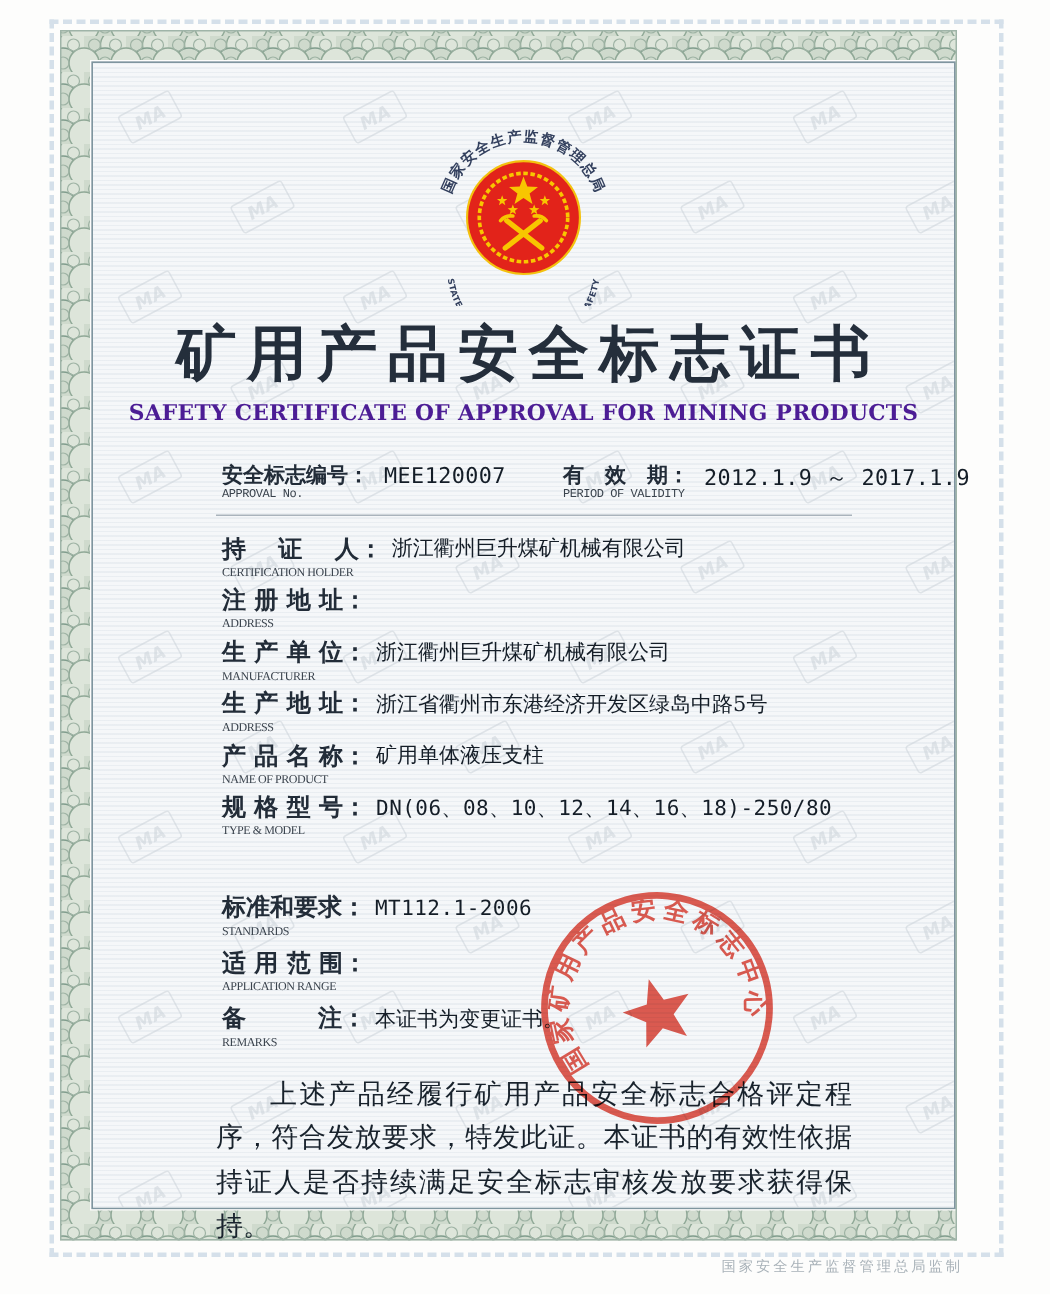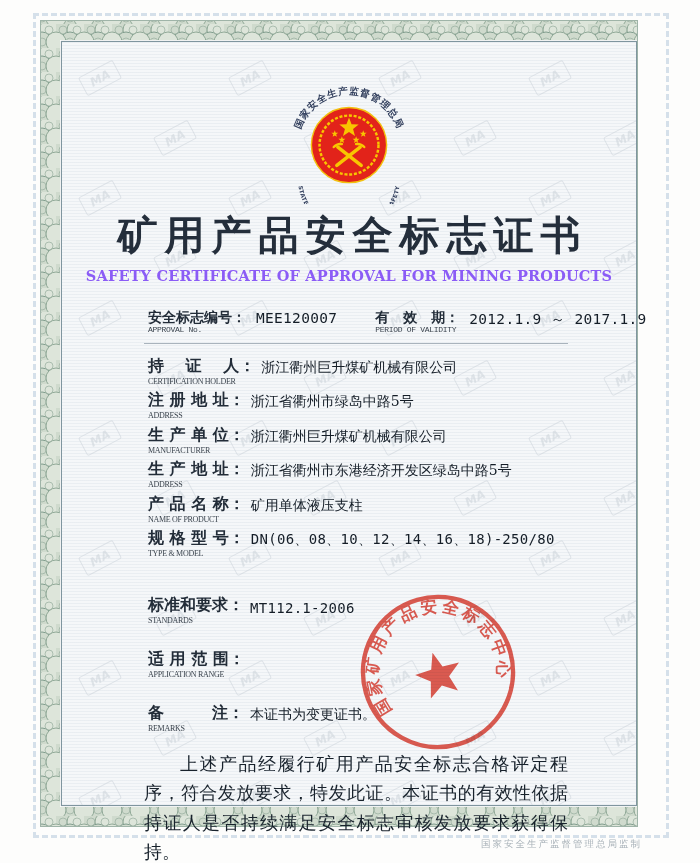--- a/index.html
+++ b/index.html
@@ -19,44 +19,44 @@
   .content-layer{position:absolute; left:0; top:0; width:574px; height:763px;}
 
   .emblem-wrap{text-align:center; margin-top:40px; height:122px;}
   .title-cn{
     margin:4px 0 0 0; text-align:center;
     font-size:40px; font-weight:bold; letter-spacing:7px; text-indent:7px;
     color:#242e3b;
   }
   .title-en{
     text-align:center; font-size:14.5px; font-weight:bold; letter-spacing:0.2px;
-    color:#8b5cf6; margin-top:4px;
+    color:#4c1d95; margin-top:4px;
   }
 
   .content{padding:0 4px 0 86px; width:466px;}
 
   .row1{display:flex; margin-top:25px; align-items:flex-start;}
   .lblblock{display:inline-block;}
   .lbl-cn{font-size:14px; font-weight:bold; color:#222c38; white-space:pre; line-height:1.15;}
   .lbl-en{font-family:"Liberation Mono","DejaVu Sans Mono",monospace; font-size:8px; color:#3a434d; letter-spacing:-0.3px; line-height:1.2;}
   .val{font-size:15px; color:#141d27; line-height:1.2;}
   .mono{font-family:"DejaVu Sans Mono","Liberation Mono",monospace; font-size:14.5px; letter-spacing:0.3px;}
   .ap-val{margin:1px 0 0 10px;}
   .vd-group{margin-left:38px; display:flex;}
   .vd-val{margin:2px 0 0 10px; white-space:pre;}
 
   .hr1{border:none; border-top:1px solid #a9b3bc; margin:8px 0 12px -4px; width:424px;}
 
   .field{margin-bottom:4.5px;}
-  .fline{display:flex; align-items:flex-end;}
+  .fline{display:flex; align-items:center;}
   .flabel{font-size:16px; font-weight:bold; color:#222c38; white-space:pre; flex:0 0 auto;}
   .fvalue{font-size:14px; color:#141d27; margin-left:6px; white-space:pre;}
   .fen{font-family:Liberation Serif, serif; font-size:8px; color:#3a434d; letter-spacing:-0.3px; margin-top:0px;}
   .gap-lg{margin-top:37px;}
-  .gap-md{margin-top:24px;}
+  .gap-md{margin-top:7px;}
 
   .declaration{
     margin-top:16px; width:424px; margin-left:-4px;
     font-size:18px; line-height:1.62; text-align:justify; text-indent:2em;
     color:#18222c;
   }
   .issued{margin-top:16px; margin-left:166px; display:inline-block; text-align:center;}
   .issued-cn{font-size:17px; font-weight:bold; letter-spacing:3px; color:#222c38;}
   .issued-en{font-size:10.5px; font-weight:bold; color:#2a3542; font-family:"Liberation Serif","DejaVu Serif",serif; letter-spacing:0.5px;}
   .issue-date{margin-top:12px; margin-left:182px; font-size:15px; font-weight:bold; color:#18222c;}
@@ -178,21 +178,20 @@
         <div class="fline">
           <span class="flabel">持　 证 　人：</span>
           <span class="fvalue">浙江衢州巨升煤矿机械有限公司</span>
         </div>
         <div class="fen">CERTIFICATION HOLDER</div>
       </div>
 
       <div class="field">
         <div class="fline">
           <span class="flabel">注 册 地 址：</span>
-          <span class="fvalue">浙江省衢州市绿岛中路5号</span>
         </div>
         <div class="fen">ADDRESS</div>
       </div>
 
       <div class="field">
         <div class="fline">
           <span class="flabel">生 产 单 位：</span>
           <span class="fvalue">浙江衢州巨升煤矿机械有限公司</span>
         </div>
         <div class="fen">MANUFACTURER</div>

